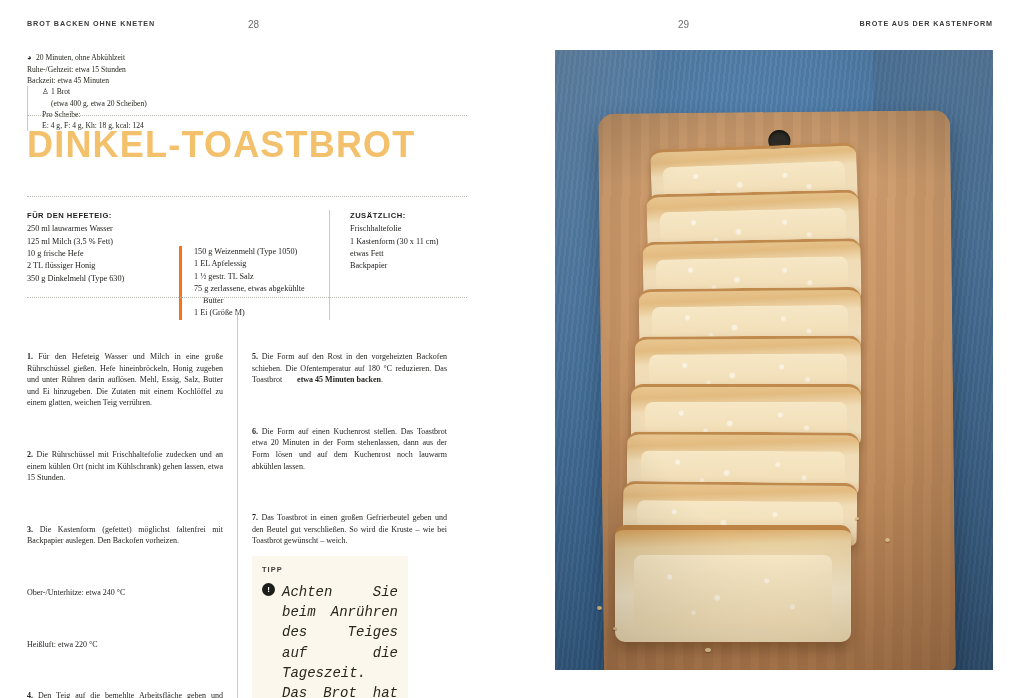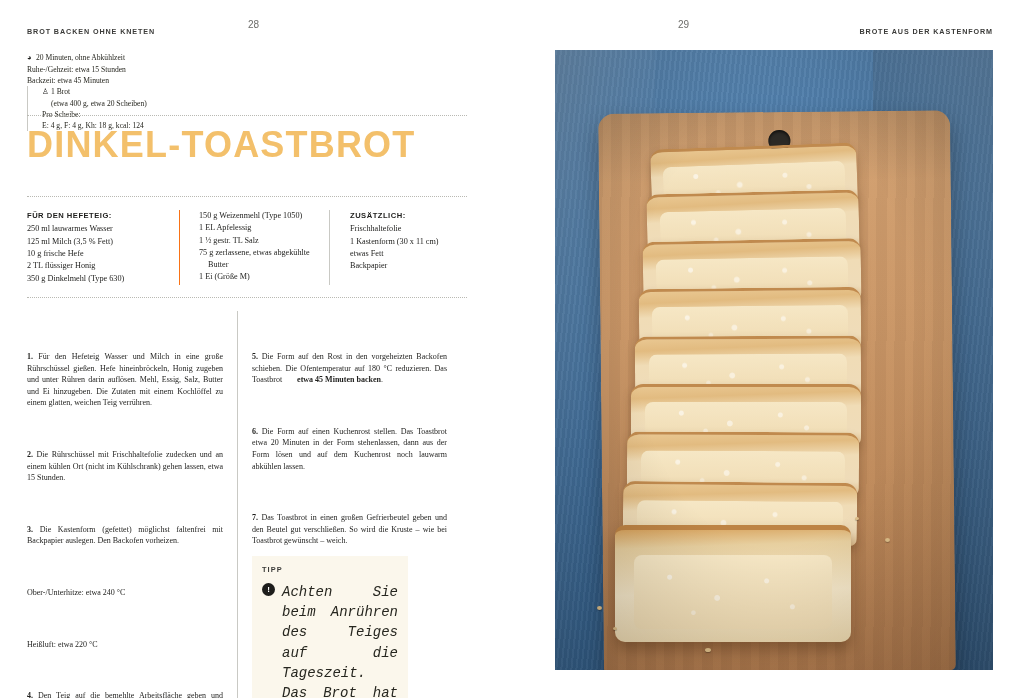--- a/index.html
+++ b/index.html
@@ -37,21 +37,20 @@
   }
   .running-head {
     position: absolute;
     top: 19px;
     font-family: "Liberation Sans", sans-serif;
     font-size: 7.2px;
     letter-spacing: 0.9px;
     font-weight: bold;
     color: #3b3b39;
     text-transform: uppercase;
-    margin-top: 8px;
   }
   .rh-left { left: 27px; }
   .rh-right { right: 27px; }
   .folio {
     position: absolute;
     top: 19px;
     font-family: "Liberation Sans", sans-serif;
     font-size: 10px;
     color: #6d6d6a;
   }
@@ -115,21 +114,21 @@
     left: 27px;
     top: 210px;
     width: 440px;
     display: flex;
     font-size: 8.2px;
     line-height: 1.5;
     color: #1d1d1b;
   }
   .ing-col { box-sizing: border-box; }
   .ing-col.a { width: 152px; padding-right: 10px; }
-  .ing-col.b { width: 150px; padding-left: 19px; border-left: 1px solid #f97316; }
+  .ing-col.b { width: 150px; padding-left: 12px; border-left: 3px solid #f97316; margin-top: 36px; }
   .ing-col.c { width: 138px; padding-left: 20px; border-left: 1px solid #c9c9c4; }
   .ing-head {
     font-family: "Liberation Sans", sans-serif;
     font-weight: bold;
     font-size: 7.6px;
     letter-spacing: 0.5px;
     text-transform: uppercase;
     margin-bottom: 2px;
   }
   .ing-item { white-space: pre-wrap; }

